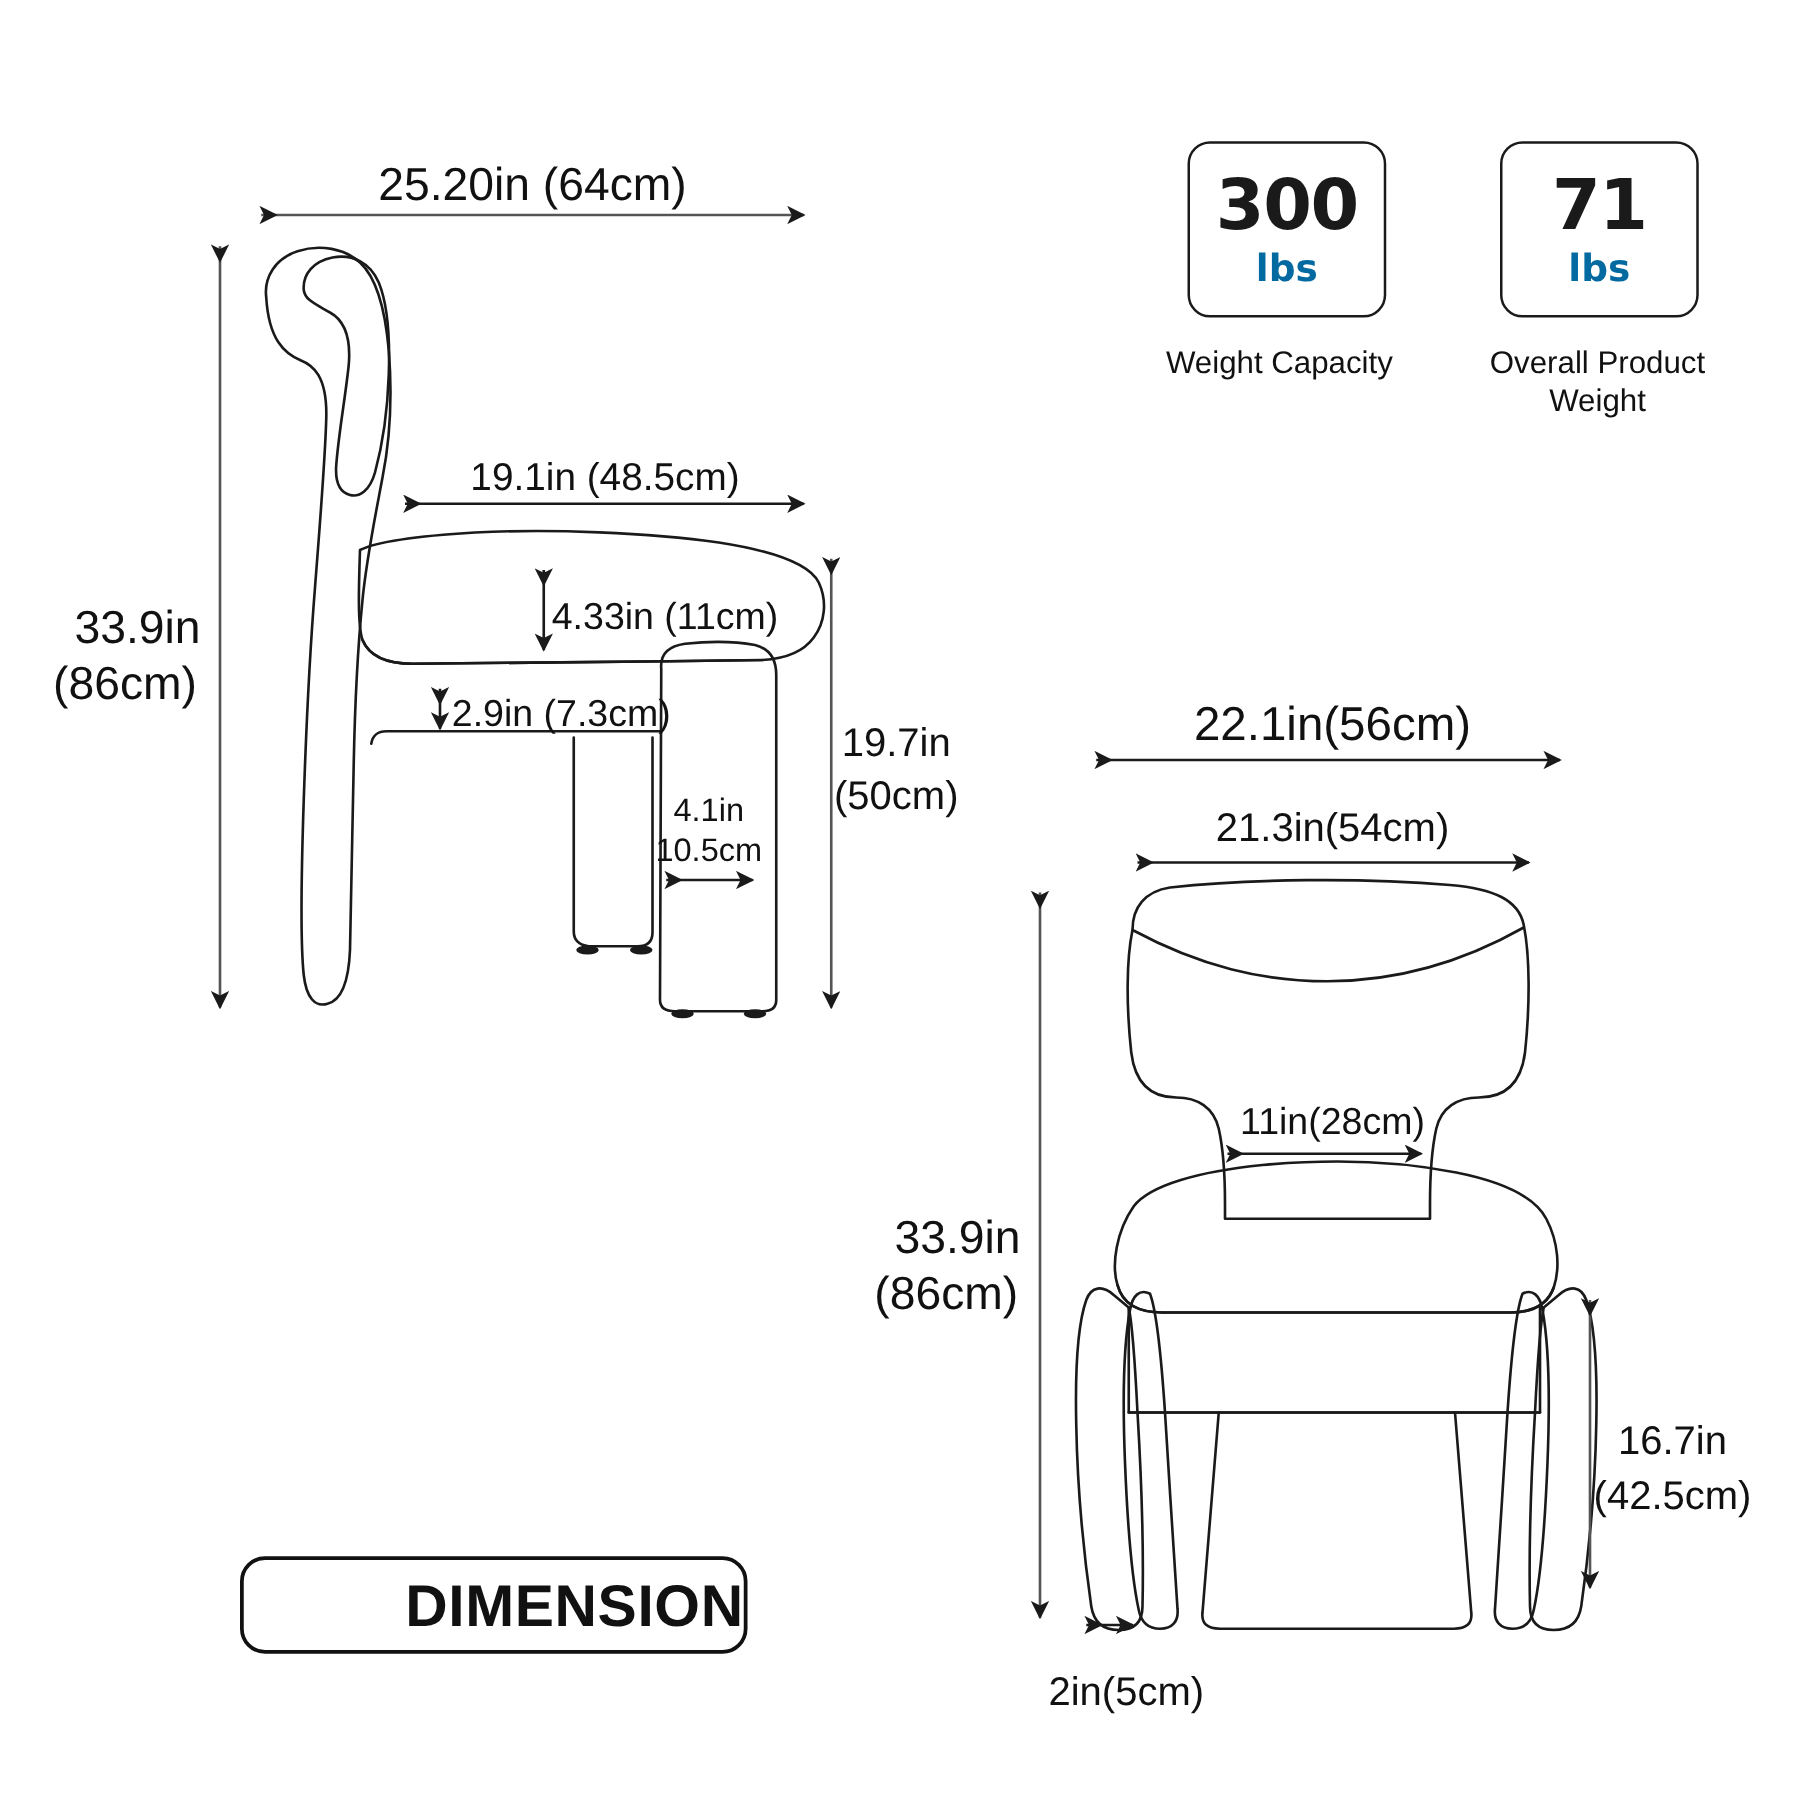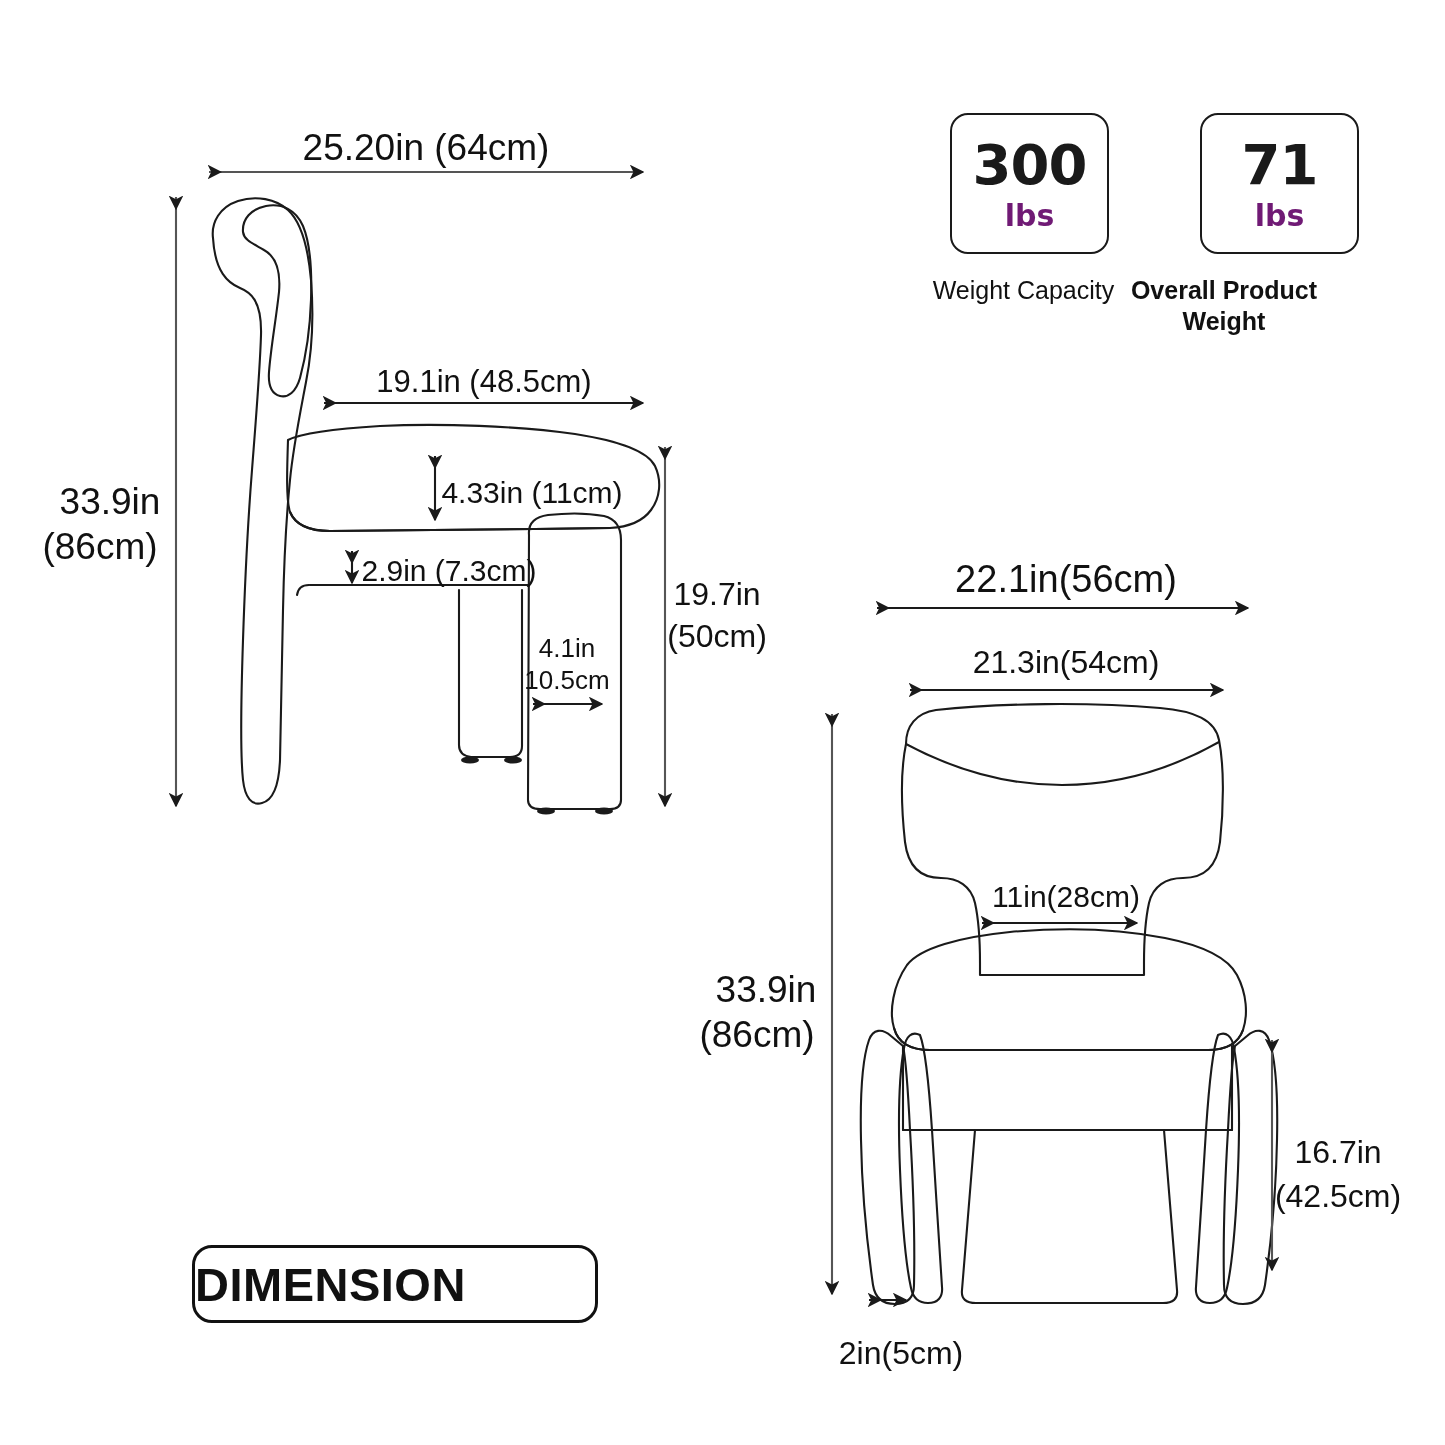--- a/index.html
+++ b/index.html
@@ -6,27 +6,27 @@
   body{width:1445px;height:1445px;position:relative;overflow:hidden;
        font-family:"Liberation Sans",sans-serif;color:#111;}
   #root{position:absolute;inset:0;}
   svg{display:block;}
   .dimtxt{font-family:"Liberation Sans",sans-serif;fill:#111;}
   .badge-box{position:absolute;border:2.5px solid #1a1a1a;border-radius:18px;
              background:#fff;display:flex;flex-direction:column;
              align-items:center;justify-content:center;}
   .badge-num{font-weight:bold;letter-spacing:-1px;line-height:1;color:#1a1a1a;
              font-family:"DejaVu Sans",sans-serif;}
-  .badge-unit{font-weight:bold;line-height:1;color:#701a75;
+  .badge-unit{font-weight:bold;line-height:1;color:#0369a1;
               font-family:"DejaVu Sans",sans-serif;}
   .badge-cap{position:absolute;text-align:center;font-size:25px;color:#111;
              line-height:1.25;font-family:"Liberation Sans",sans-serif;}
   #dimension-pill{position:absolute;left:192px;top:1245px;width:400px;height:72px;
                   border:3px solid #111;border-radius:20px;background:#fff;
-                  display:flex;align-items:center;justify-content:flex-start;}
+                  display:flex;align-items:center;justify-content:flex-end;}
   #dimension-pill span{font-size:47px;font-weight:bold;letter-spacing:0.5px;
                        color:#111;font-family:"Liberation Sans",sans-serif;}
 </style>
 </head>
 <body>
 
 <div id="root">
 
 <svg width="1445" height="1445" viewBox="0 0 1445 1445">
   <defs>
@@ -215,20 +215,20 @@
 <div class="badge-box" id="badge-0" style="left:950px;top:113px;width:155px;height:137px;">
   <div class="badge-num" style="font-size:56px;">300</div>
   <div class="badge-unit" style="font-size:30px;margin-top:8px;">lbs</div>
 </div>
 <div class="badge-cap" style="left:896px;top:275px;width:255px;">Weight Capacity</div>
 
 <div class="badge-box" id="badge-1" style="left:1200px;top:113px;width:155px;height:137px;">
   <div class="badge-num" style="font-size:56px;">71</div>
   <div class="badge-unit" style="font-size:30px;margin-top:8px;">lbs</div>
 </div>
-<div class="badge-cap" style="left:1103px;top:275px;width:242px;white-space:pre-line;font-weight:bold;">Overall Product
+<div class="badge-cap" style="left:1157px;top:275px;width:242px;white-space:pre-line;">Overall Product
 Weight</div>
 
 <div id="dimension-pill">
   <span>DIMENSION</span>
 </div>
 
 </div>
 
 </body></html>

